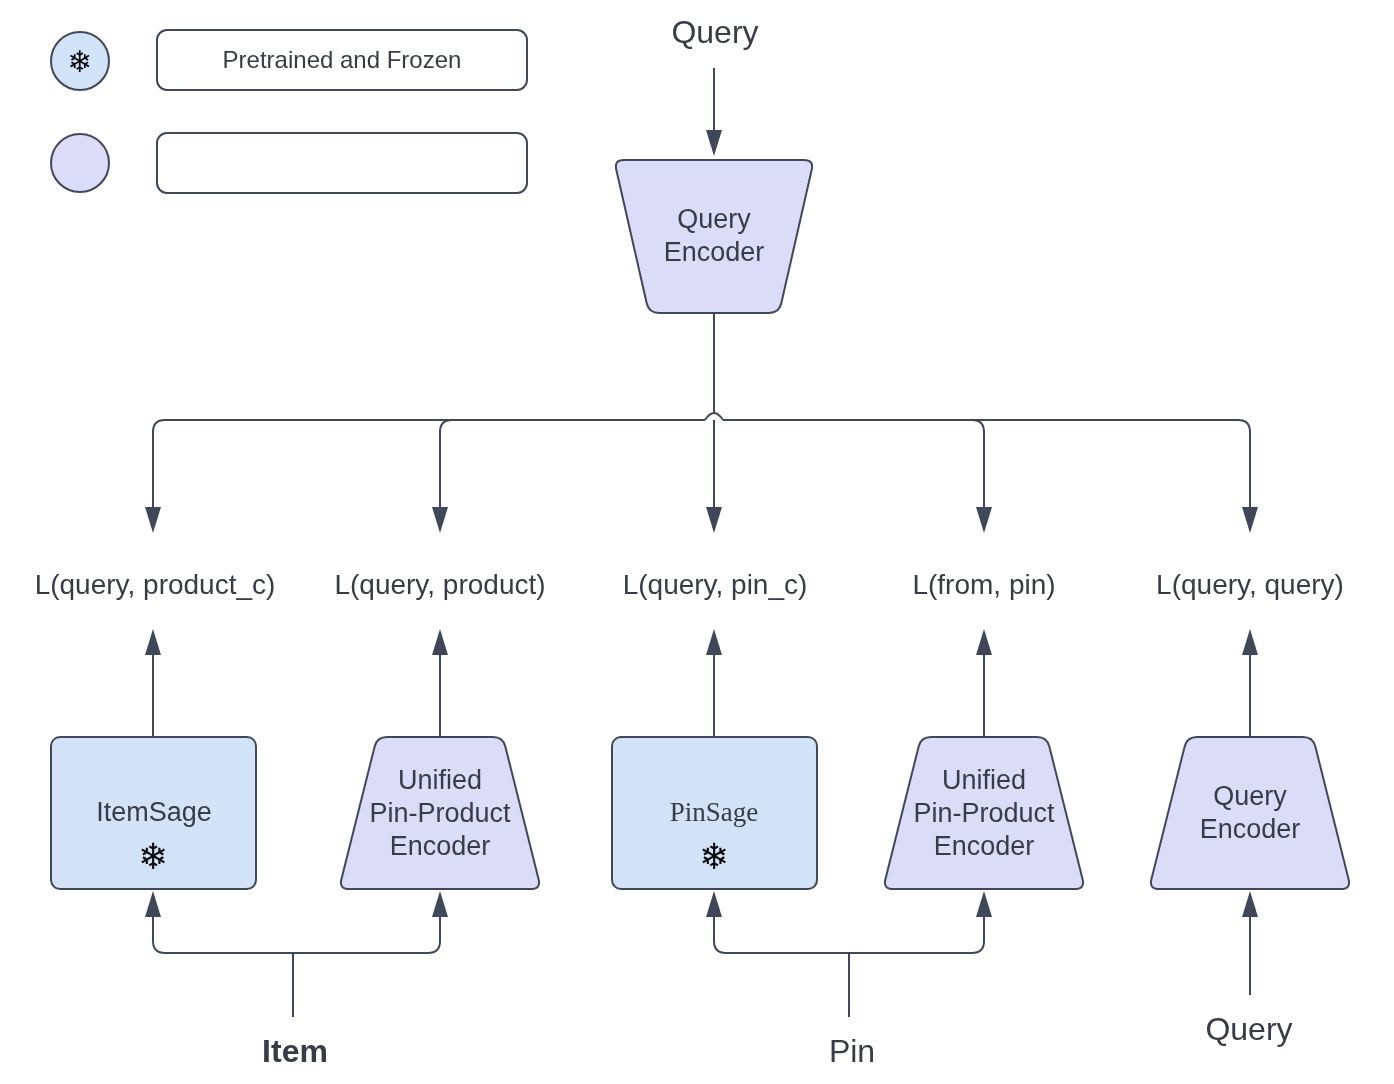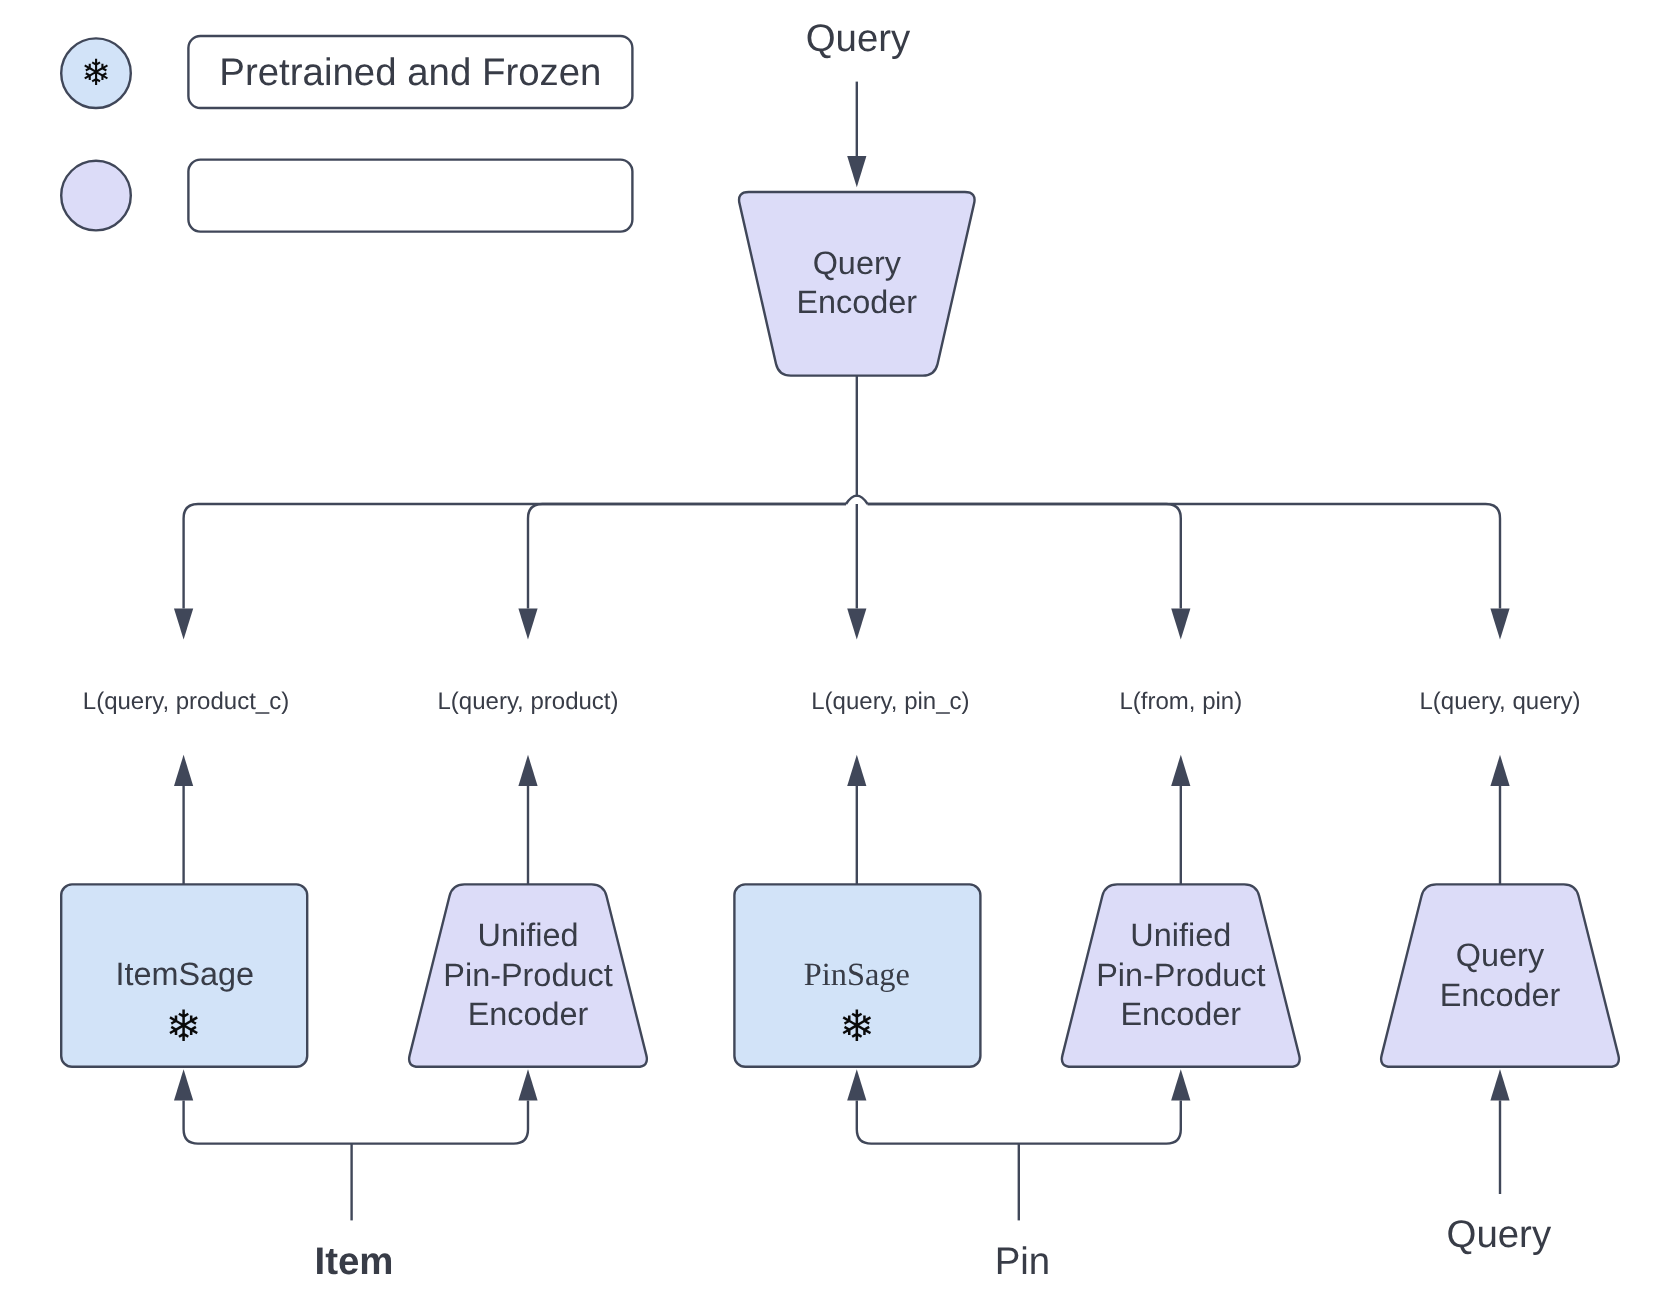--- a/index.html
+++ b/index.html
@@ -18,24 +18,24 @@
   .thin{stroke-width:1.5;}
   .head{fill:var(--stroke);stroke:none;}
   .shape{stroke:var(--stroke);stroke-width:2;}
   .f-frozen{fill:var(--frozen-fill);}
   .f-scratch{fill:var(--scratch-fill);}
   .f-white{fill:#ffffff;}
   .lbl{
     position:absolute;transform:translate(-50%,-50%);
     white-space:nowrap;text-align:center;color:var(--text);
   }
-  .loss{font-size:20px;}
+  .loss{font-size:28px;}
   .node{font-size:27px;line-height:33px;}
   .io{font-size:32px;}
-  .legendlbl{font-size:32px;}
+  .legendlbl{font-size:24px;}
   .flake{font-family:"DejaVu Sans",sans-serif;color:#0a0a0a;}
   .flake-box{font-size:36px;}
   .flake-legend{font-size:30px;}
 </style>
 </head>
 <body>
 
 <div class="stage">
 
   <svg width="1394" height="1084" viewBox="0 0 1394 1084">
@@ -99,21 +99,21 @@
 
   <div class="lbl io" style="left:715px;top:32px;">Query</div>
 
   <div class="lbl node" style="left:714px;top:236px;">
     <div>Query</div>
     <div>Encoder</div>
   </div>
 
   <div class="lbl loss" style="left:155px;top:585px;">L(query, product_c)</div>
   <div class="lbl loss" style="left:440px;top:585px;">L(query, product)</div>
-  <div class="lbl loss" style="left:742px;top:585px;text-align:center;">L(query, pin_c)</div>
+  <div class="lbl loss" style="left:715px;top:585px;text-align:center;">L(query, pin_c)</div>
   <div class="lbl loss" style="left:984px;top:585px;">L(from, pin)</div>
   <div class="lbl loss" style="left:1250px;top:585px;">L(query, query)</div>
 
   <div class="lbl node" style="left:154px;top:812px;">ItemSage</div>
   <div class="lbl flake flake-box" style="left:153px;top:856px;">❄</div>
 
   <div class="lbl node" style="left:440px;top:813px;">
     <div>Unified</div>
     <div>Pin-Product</div>
     <div>Encoder</div>

